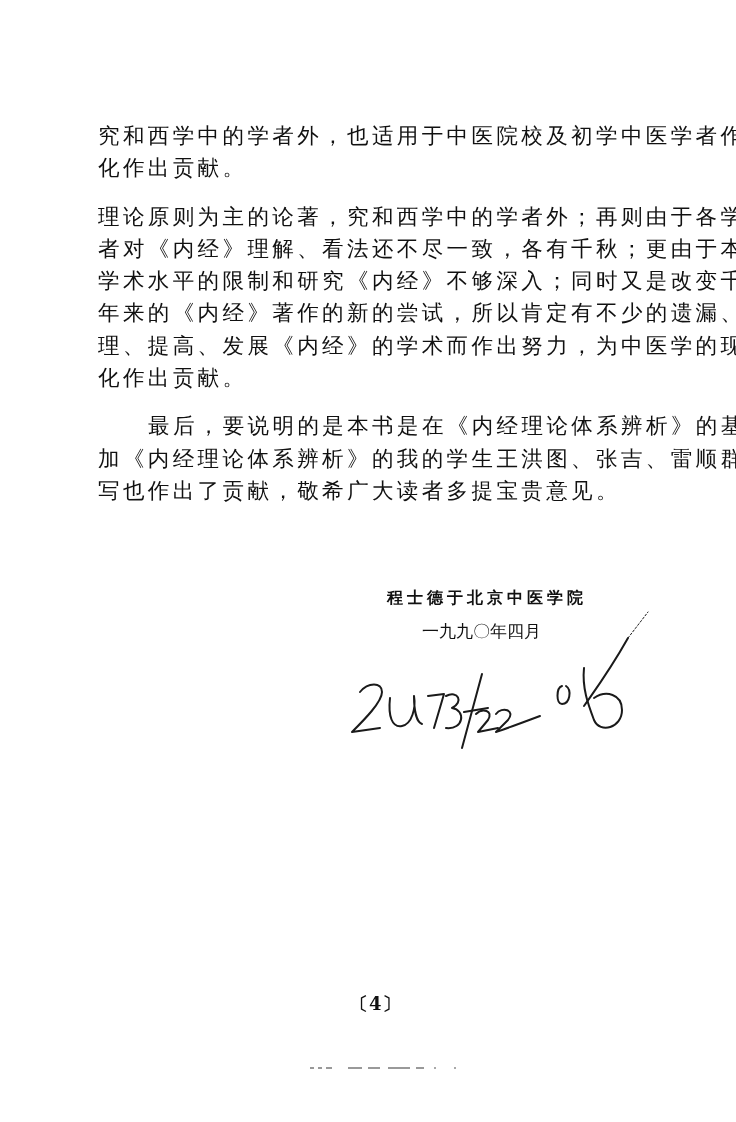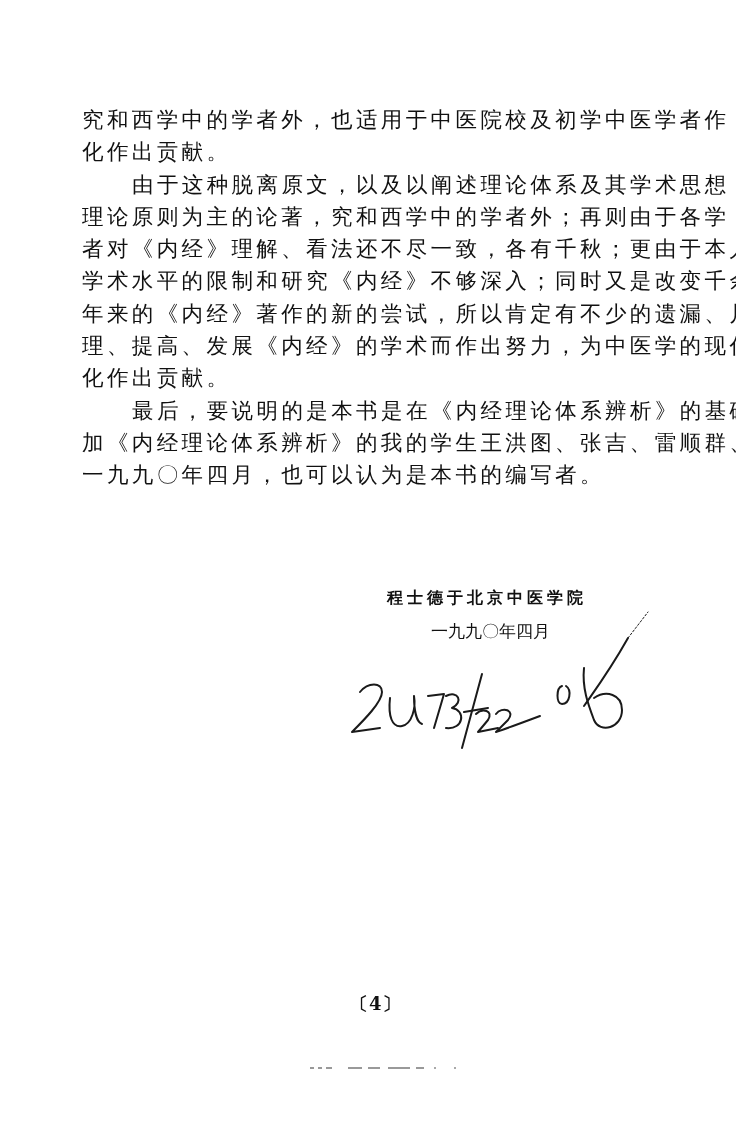--- a/index.html
+++ b/index.html
@@ -26,21 +26,21 @@
       left: 82px;
       top: 104px;
       width: 565px;
       font-size: 21.5px;
       line-height: 32.3px;
       letter-spacing: 3.4px;
       text-align: justify;
       text-align-last: left;
     }
     .para {
-      margin: 0;
+      margin: 16px;
     }
     .line {
       display: block;
       white-space: nowrap;
       text-align-last: justify;
       text-align: justify;
     }
     .line.last {
       text-align-last: left;
     }
@@ -48,21 +48,21 @@
       position: absolute;
       left: 387px;
       top: 588px;
       font-size: 16px;
       font-weight: bold;
       letter-spacing: 4px;
       white-space: nowrap;
     }
     .date {
       position: absolute;
-      left: 431px;
+      left: 422px;
       top: 620px;
       font-size: 17px;
       letter-spacing: 0px;
       white-space: nowrap;
       font-family: "DejaVu Serif", serif;
     }
     .handwriting {
       position: absolute;
       left: 330px;
       top: 608px;
@@ -94,32 +94,31 @@
 <body>
 
 <div class="page">
 
   <div class="body-text">
     <div class="para">
       <span class="line">究和西学中的学者外，也适用于中医院校及初学中医学者作</span>
       <span class="line last">化作出贡献。</span>
     </div>
     <div class="para">
-      <span class="line" style="padding-left:50px">由于这种脱离原文，以及以阐述理论体系及其学术思想</span>
       <span class="line">理论原则为主的论著，究和西学中的学者外；再则由于各学</span>
       <span class="line">者对《内经》理解、看法还不尽一致，各有千秋；更由于本人</span>
       <span class="line">学术水平的限制和研究《内经》不够深入；同时又是改变千余</span>
       <span class="line">年来的《内经》著作的新的尝试，所以肯定有不少的遗漏、片面</span>
       <span class="line">理、提高、发展《内经》的学术而作出努力，为中医学的现代</span>
       <span class="line last">化作出贡献。</span>
     </div>
     <div class="para">
       <span class="line" style="padding-left:50px">最后，要说明的是本书是在《内经理论体系辨析》的基础</span>
       <span class="line">加《内经理论体系辨析》的我的学生王洪图、张吉、雷顺群、</span>
-      <span class="line last">一九九〇年四月，也可以认为是本书的编写者。</span>
+      <span class="line last">写也作出了贡献，敬希广大读者多提宝贵意见。</span>
     </div>
   </div>
 
   <div class="signature">程士德于北京中医学院</div>
   <div class="date">一九九〇年四月</div>
 
   <div class="handwriting">
     <svg viewBox="0 0 320 150">
       <g fill="none" stroke="#1a1a1a" stroke-width="2" stroke-linecap="round" stroke-linejoin="round">
 

